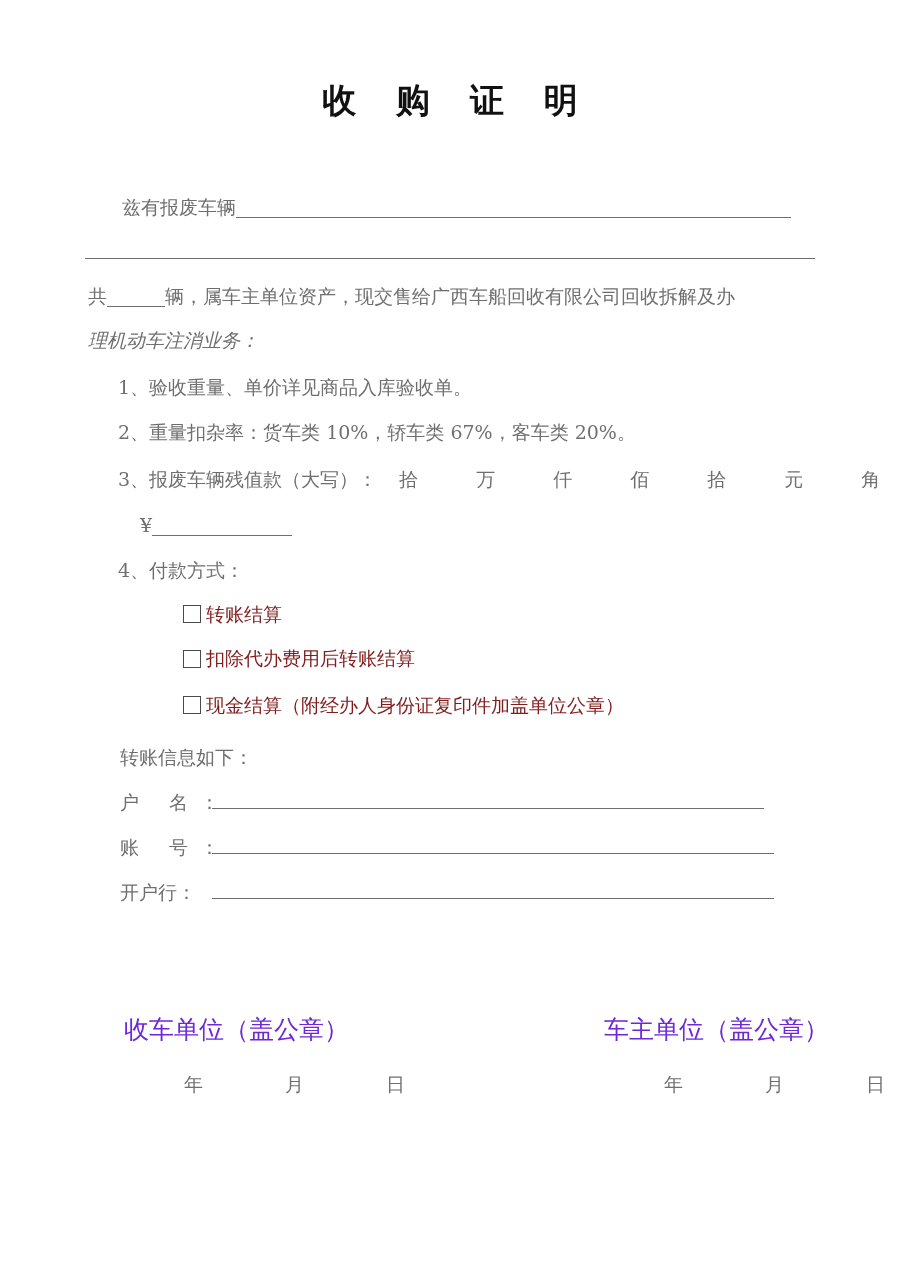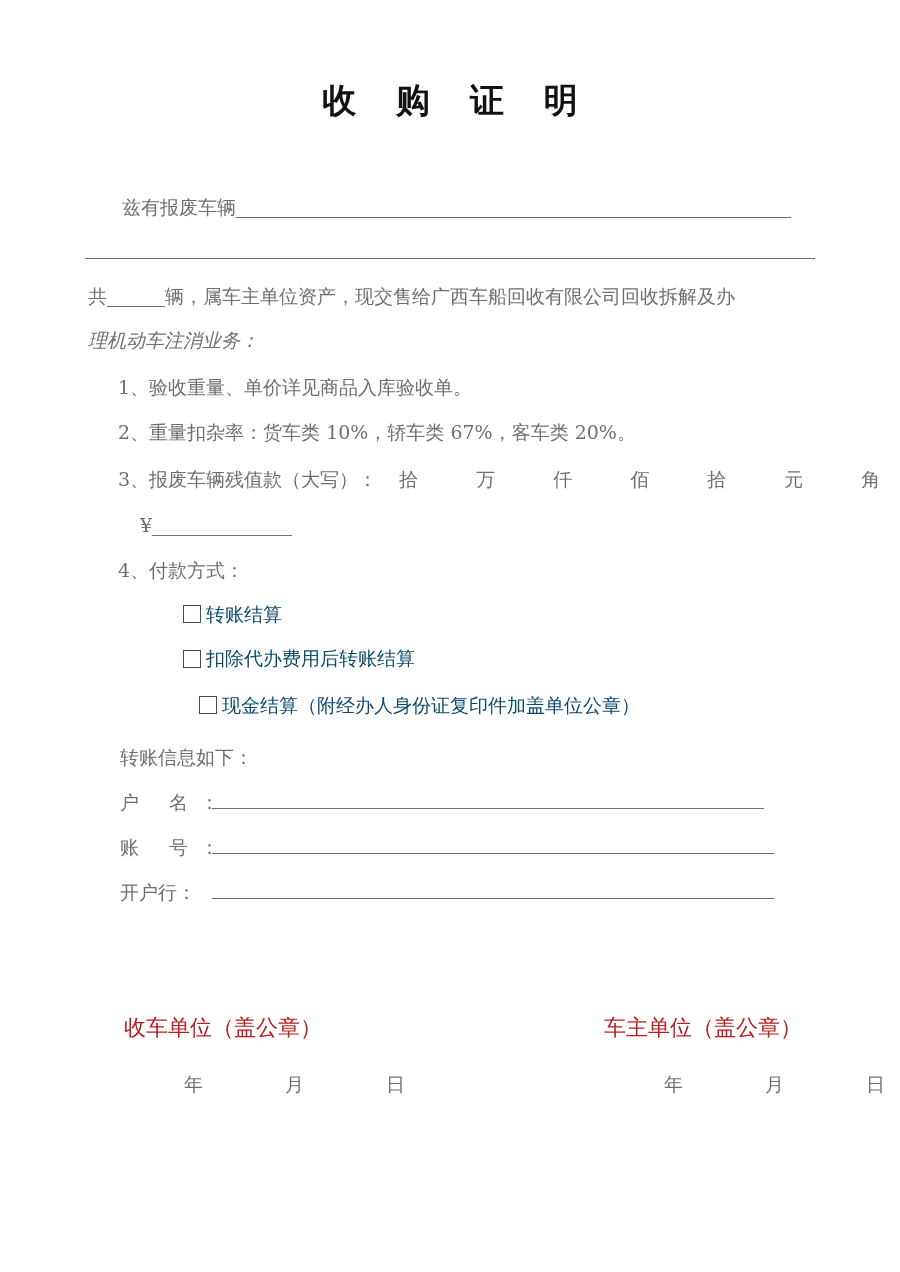--- a/index.html
+++ b/index.html
@@ -59,21 +59,21 @@
     width: 730px;
     border-bottom: 1.6px solid #6f6f6f;
     height: 0;
   }
 
   
   .cbox-row {
     position: absolute;
     font-size: 19px;
     line-height: 24px;
-    color: #0c4a6e;
+    color: #7f1d1d;
     white-space: nowrap;
     display: flex;
     align-items: center;
   }
   .checkbox {
     display: inline-block;
     width: 18px;
     height: 18px;
     border: 1.8px solid #4a4a4a;
     background: #ffffff;
@@ -107,22 +107,22 @@
   }
 
   
   .units {
     letter-spacing: 26px;
   }
 
   
   .sig-block {
     position: absolute;
-    font-size: 22px;
-    color: #b91c1c;
+    font-size: 25px;
+    color: #6d28d9;
     white-space: nowrap;
   }
   .sig-date {
     position: absolute;
     font-size: 19px;
     color: #6f6f6f;
     white-space: nowrap;
     letter-spacing: 38px;
     text-indent: 38px;
     text-align: right;
@@ -170,21 +170,21 @@
   <div class="cbox-row" style="top:602px; left:183px;">
     <span class="checkbox"></span>
     <span>转账结算</span>
   </div>
 
   <div class="cbox-row" style="top:647px; left:183px;font-family:Liberation Serif, serif;">
     <span class="checkbox"></span>
     <span>扣除代办费用后转账结算</span>
   </div>
 
-  <div class="cbox-row" style="top:693px; left:183px;margin-left:16px;">
+  <div class="cbox-row" style="top:693px; left:183px;">
     <span class="checkbox"></span>
     <span>现金结算（附经办人身份证复印件加盖单位公章）</span>
   </div>
 
   <div class="row" style="top:744px; left:120px;">转账信息如下：</div>
 
   <div class="bank-row" style="top:789px; left:120px;">
     <span class="bank-label spaced">户  名：</span>
     <span class="bank-line" style="width:552px;"></span>
   </div>

